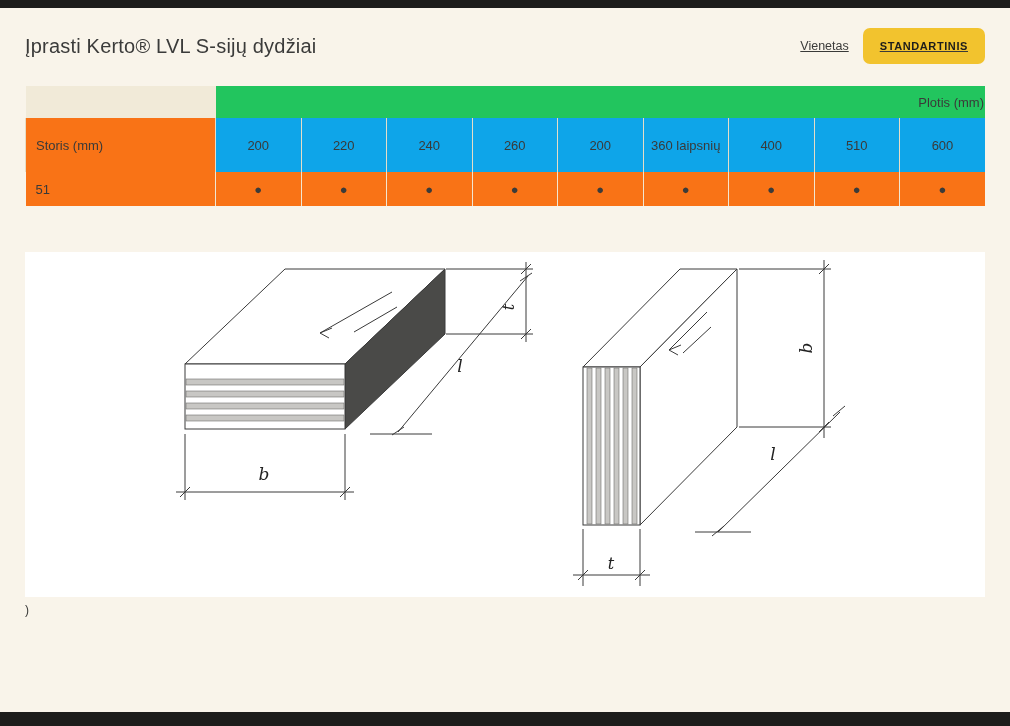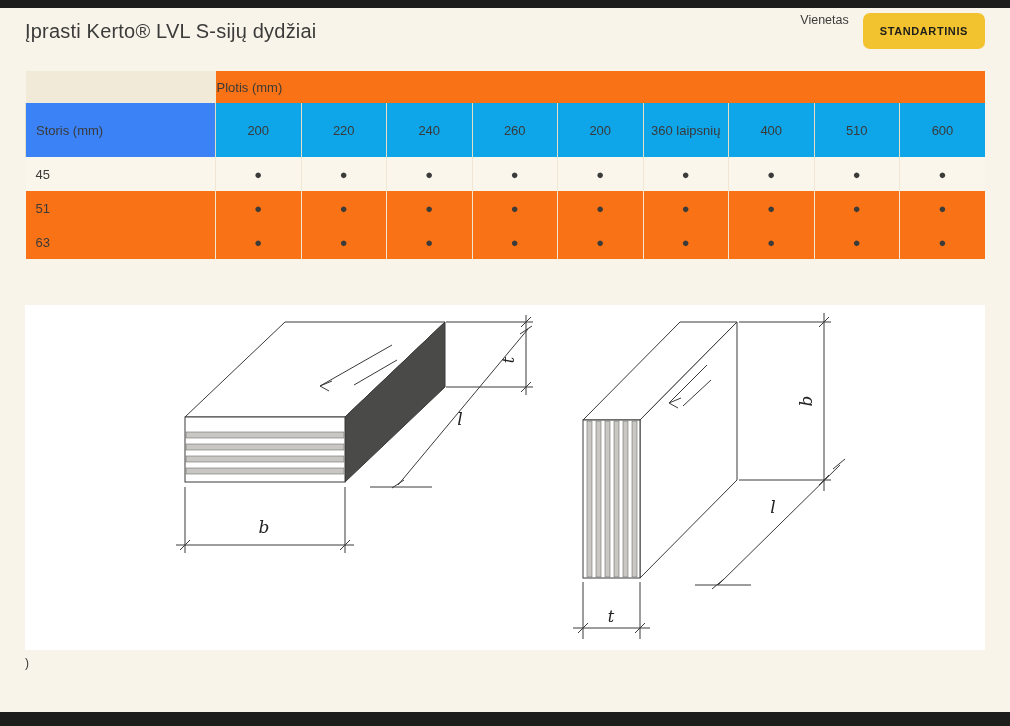--- a/index.html
+++ b/index.html
@@ -3,38 +3,38 @@
 <meta charset="utf-8">
 <style>
   html,body{margin:0;padding:0;}
   body{
     width:1010px;height:726px;position:relative;overflow:hidden;
     background:#f9f4ea;color:#3a3a39;
     font-family:"Liberation Sans",sans-serif;
   }
   .topbar{height:8px;background:#1d1d1b;}
   .content{padding:0 25px;}
-  .header-row{display:flex;align-items:center;justify-content:space-between;padding:5px 0 22px;gap:9px;}
+  .header-row{display:flex;align-items:center;justify-content:space-between;padding:20px 0 22px;gap:9px;}
   .page-title{font-size:20px;font-weight:400;color:#3b3b3a;letter-spacing:.2px;}
-  .unit-area{display:flex;gap:14px;}
+  .unit-area{display:flex;align-items:center;gap:14px;text-decoration:underline;}
   .unit-label{font-size:12.5px;color:#3b3b3a;}
   .unit-btn{
     background:#f2c32e;border:none;border-radius:7px;cursor:pointer;
     font-family:"Liberation Sans",sans-serif;font-size:11px;font-weight:bold;
     letter-spacing:.6px;color:#1d1d1b;padding:12px 17px;text-transform:uppercase;
   }
   table.sizes{width:100%;border-collapse:collapse;table-layout:fixed;}
   .sizes td,.sizes th{font-weight:normal;font-size:13px;color:#3a3a39;}
   .group-header-cell{
-    background:#f97316;height:30px;text-align:left;
+    background:#22c55e;height:30px;text-align:right;
     font-weight:bold;font-size:12.5px;
   }
   .group-header-spacer{background:#f1ead8;}
   .col-header{background:#0ea5e9;height:52px;text-align:center;vertical-align:middle;border-left:1px solid #e6ddc5;}
-  .row-header-cell{background:#3b82f6;text-align:left;padding-left:10px;font-weight:bold;vertical-align:middle;}
+  .row-header-cell{background:#f97316;text-align:left;padding-left:10px;font-weight:bold;vertical-align:middle;}
   .body-row{height:34px;}
   .body-row.odd{background:#faf6ec;}
   .body-row.even{background:#f97316;}
   .thick-cell{padding-left:10px;font-size:13px;}
   .dot-cell{text-align:center;vertical-align:middle;border-left:1px solid #efe7d3;}
   .dot{font-size:13px;color:#3b3b3a;line-height:1;}
   .diagram-panel{
     margin-top:46px;background:#ffffff;height:345px;position:relative;
   }
   .svg-flat{position:absolute;left:115px;top:10px;}
@@ -86,46 +86,22 @@
         <th class="col-header">240</th>
         <th class="col-header">260</th>
         <th class="col-header">200</th>
         <th class="col-header">360 laipsnių</th>
         <th class="col-header">400</th>
         <th class="col-header">510</th>
         <th class="col-header">600</th>
       </tr>
     </thead>
     <tbody>
-      <tr class="body-row odd">
-        <td class="thick-cell">45</td>
-        <td class="dot-cell"><span class="dot">●</span></td>
-        <td class="dot-cell"><span class="dot">●</span></td>
-        <td class="dot-cell"><span class="dot">●</span></td>
-        <td class="dot-cell"><span class="dot">●</span></td>
-        <td class="dot-cell"><span class="dot">●</span></td>
-        <td class="dot-cell"><span class="dot">●</span></td>
-        <td class="dot-cell"><span class="dot">●</span></td>
-        <td class="dot-cell"><span class="dot">●</span></td>
-        <td class="dot-cell"><span class="dot">●</span></td>
-      </tr>
       <tr class="body-row even">
         <td class="thick-cell">51</td>
-        <td class="dot-cell"><span class="dot">●</span></td>
-        <td class="dot-cell"><span class="dot">●</span></td>
-        <td class="dot-cell"><span class="dot">●</span></td>
-        <td class="dot-cell"><span class="dot">●</span></td>
-        <td class="dot-cell"><span class="dot">●</span></td>
-        <td class="dot-cell"><span class="dot">●</span></td>
-        <td class="dot-cell"><span class="dot">●</span></td>
-        <td class="dot-cell"><span class="dot">●</span></td>
-        <td class="dot-cell"><span class="dot">●</span></td>
-      </tr>
-      <tr class="body-row even">
-        <td class="thick-cell">63</td>
         <td class="dot-cell"><span class="dot">●</span></td>
         <td class="dot-cell"><span class="dot">●</span></td>
         <td class="dot-cell"><span class="dot">●</span></td>
         <td class="dot-cell"><span class="dot">●</span></td>
         <td class="dot-cell"><span class="dot">●</span></td>
         <td class="dot-cell"><span class="dot">●</span></td>
         <td class="dot-cell"><span class="dot">●</span></td>
         <td class="dot-cell"><span class="dot">●</span></td>
         <td class="dot-cell"><span class="dot">●</span></td>
       </tr>

